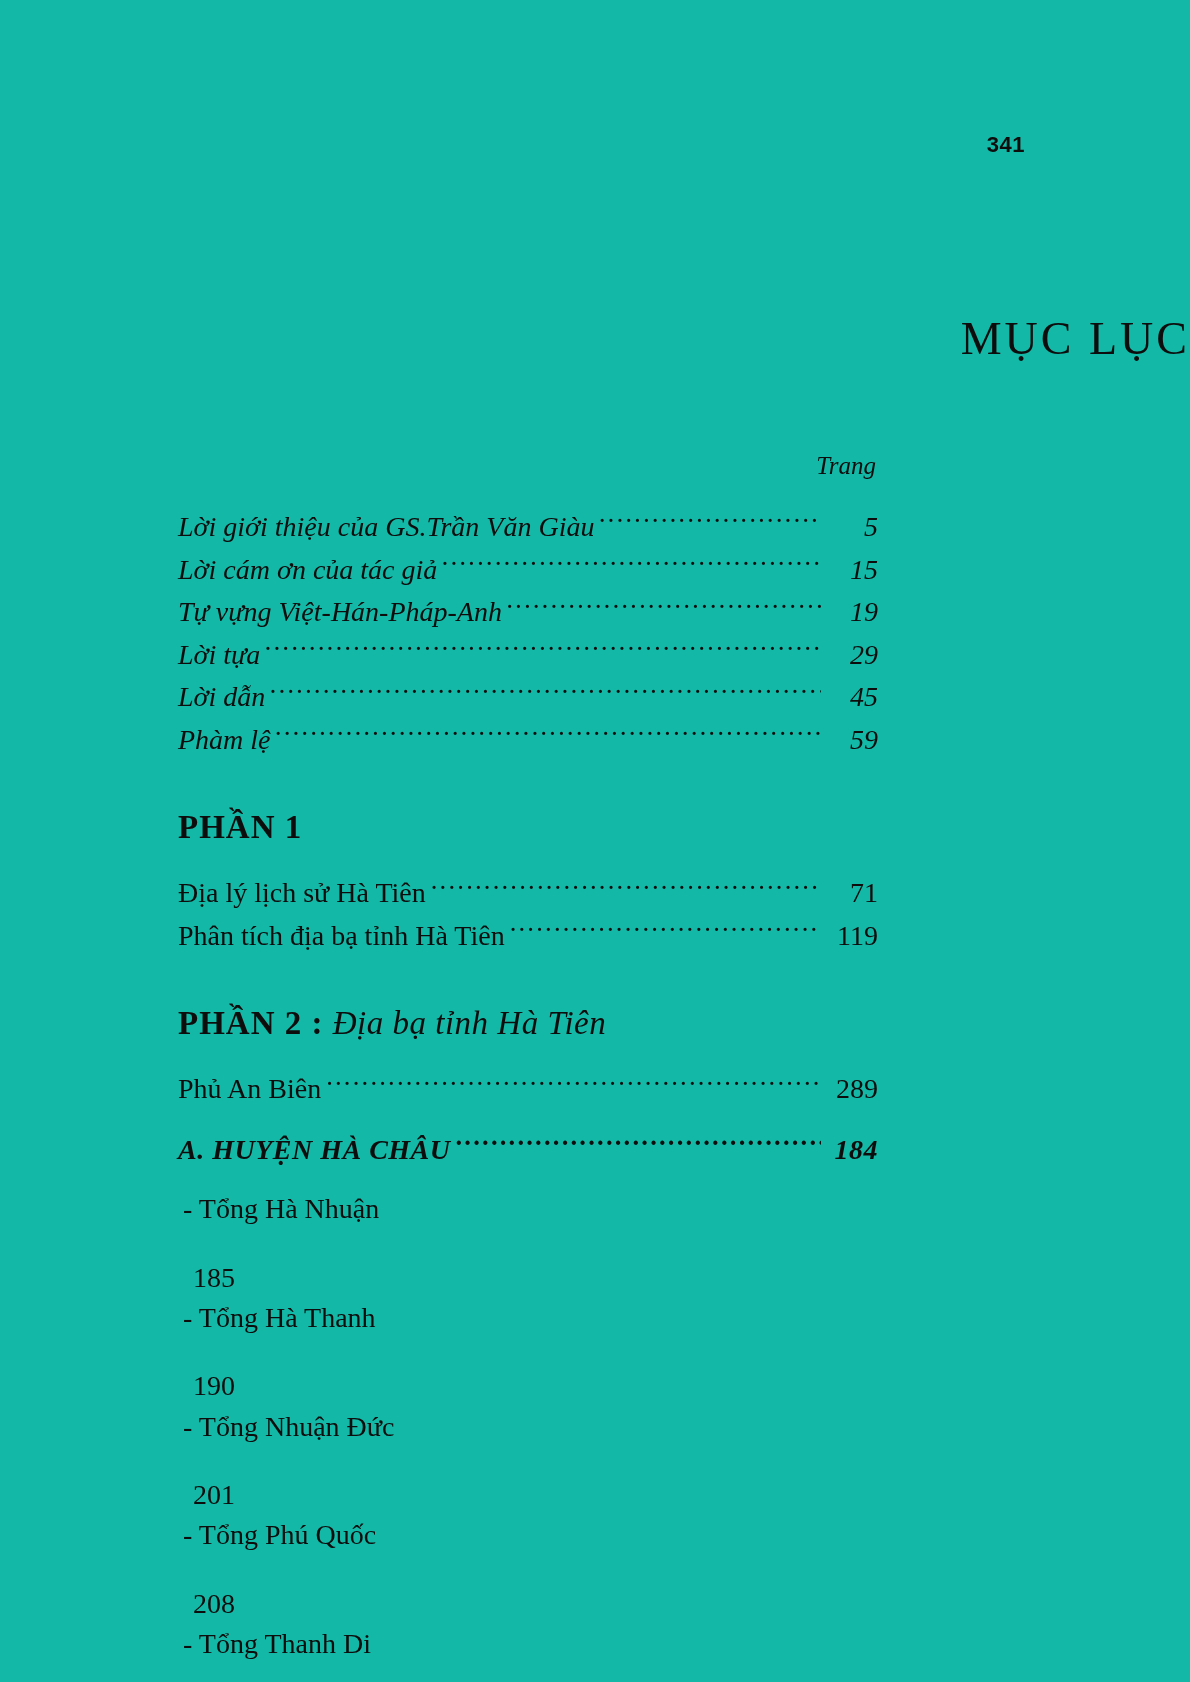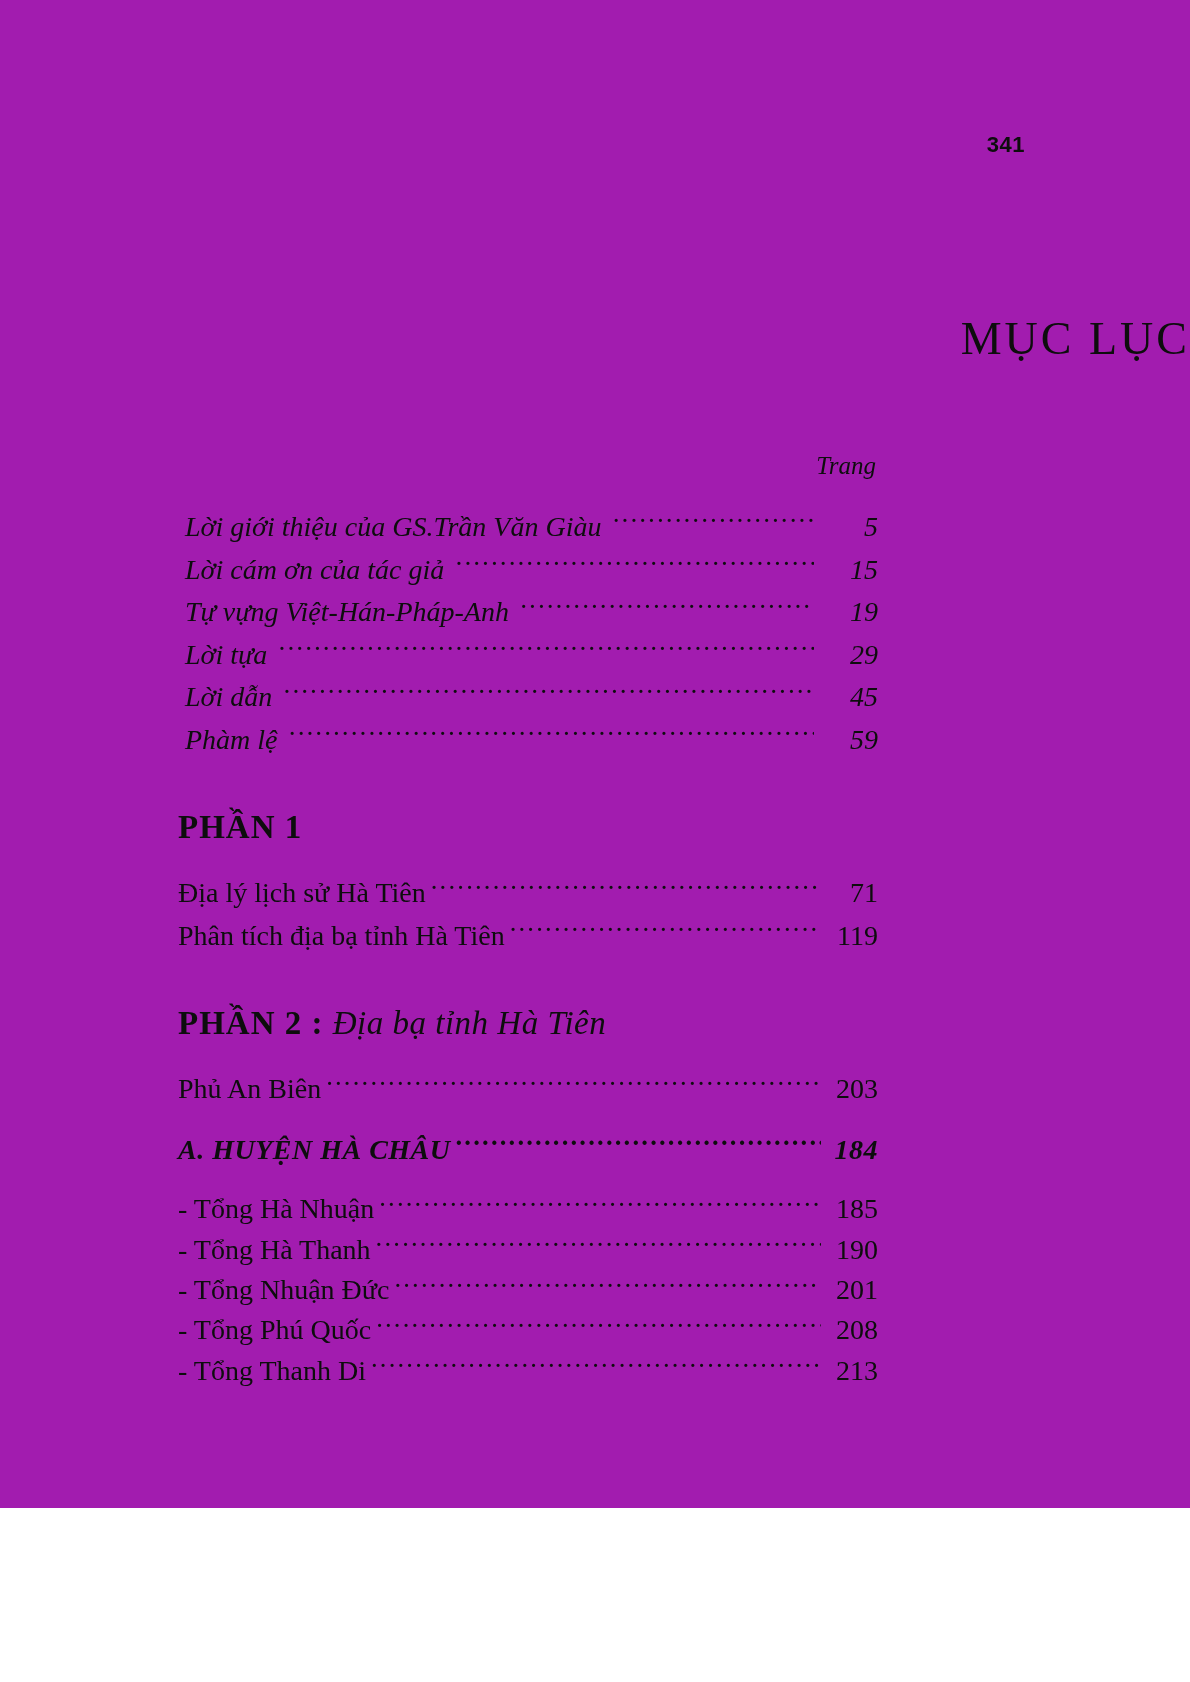--- a/index.html
+++ b/index.html
@@ -3,22 +3,22 @@
 <meta charset="utf-8">
 <style>
   html, body {
     margin: 0;
     padding: 0;
     background: #ffffff;
   }
   .page {
     position: relative;
     width: 1190px;
-    height: 1508px;
-    background: #a21caf;
+    height: 1682px;
+    background: #14b8a6;
     font-family: "Liberation Serif", serif;
     color: #0d0d0d;
     overflow: hidden;
   }
   .page-number {
     position: absolute;
     top: 132px;
     right: 165px;
     font-family: "Liberation Sans", sans-serif;
     font-weight: bold;
@@ -75,21 +75,20 @@
     letter-spacing: 2.2px;
     font-size: 0.95em;
   }
   .entry .pageno {
     flex: 0 0 auto;
     text-align: right;
     min-width: 52px;
   }
   .italic .label, .italic .pageno, .italic .leader::before {
     font-style: italic;
-    margin-left: 7px;
   }
   .group-front {
     margin-bottom: 0;
   }
   .part-heading {
     font-family: "Liberation Serif", serif;
     font-weight: bold;
     font-size: 33px;
     letter-spacing: 1px;
     margin-top: 48px;
@@ -103,21 +102,21 @@
   .bold-entry .label,
   .bold-entry .pageno {
     font-weight: bold;
     font-style: italic;
     letter-spacing: 0.5px;
   }
   .bold-entry .leader::before {
     font-weight: bold;
   }
   .spacer-sm { height: 18px; }
-  .entry.tight { line-height: 1.44; }
+  .entry.tight { line-height: 1.44; flex-direction: column; }
 </style>
 </head>
 <body>
 
 <div class="page">
 
   <div class="page-number">341</div>
 
   <div class="doc-title">MỤC LỤC</div>
 
@@ -174,21 +173,21 @@
     </div>
 
     <div class="part-heading">
       <span>PHẦN 2 : </span><span class="sub">Địa bạ tỉnh Hà Tiên</span>
     </div>
 
     <div>
       <div class="entry">
         <span class="label">Phủ An Biên</span>
         <span class="leader"></span>
-        <span class="pageno">203</span>
+        <span class="pageno">289</span>
       </div>
 
       <div class="spacer-sm"></div>
 
       <div class="entry bold-entry">
         <span class="label">A. HUYỆN HÀ CHÂU</span>
         <span class="leader"></span>
         <span class="pageno">184</span>
       </div>
 

